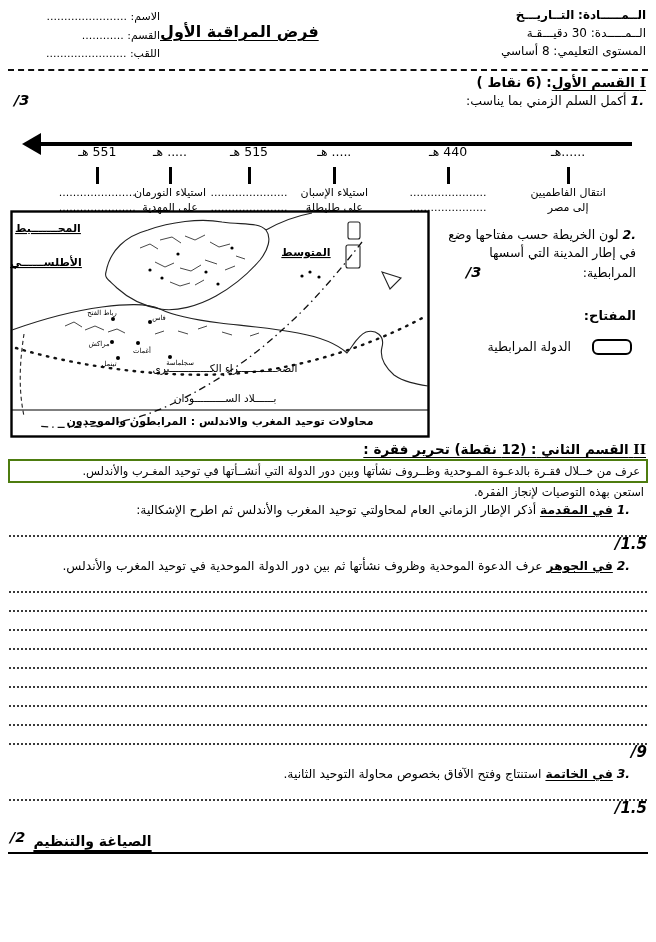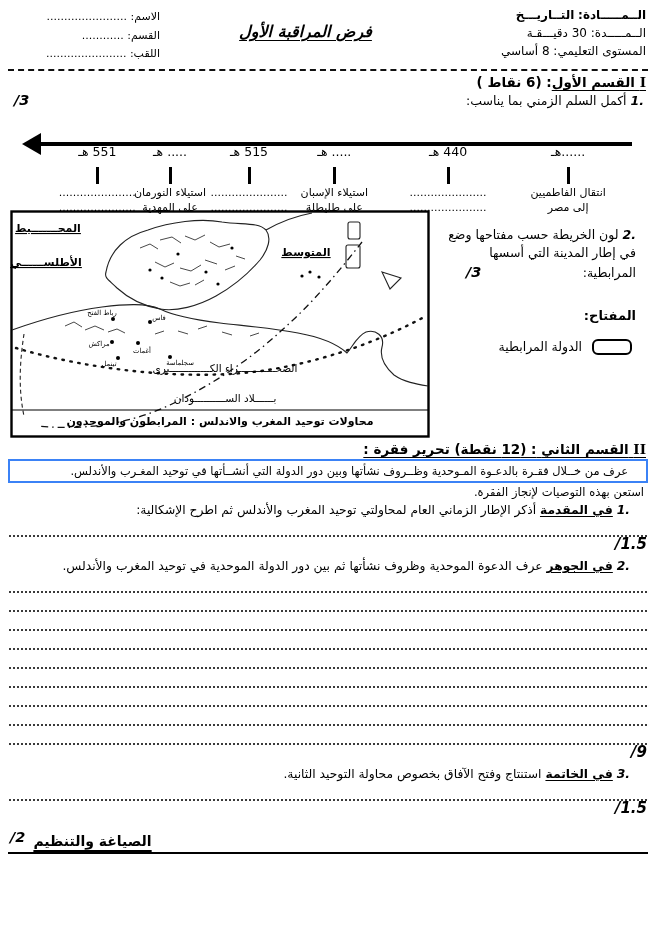--- a/index.html
+++ b/index.html
@@ -4,21 +4,21 @@
 <style>
   * { box-sizing: border-box; margin: 0; padding: 0; }
   html,body { width:656px; height:942px; background:#fff; color:#000;
     font-family:"DejaVu Sans", sans-serif; font-size:12px; direction:rtl; overflow:hidden; }
   .page { width:656px; height:942px; padding:4px 8px 0; position:relative; }
 
   
   .header { display:flex; align-items:flex-start; padding:2px 2px 0; }
   .hdr-meta { width:195px; line-height:1.5; }
   .hdr-meta .m-row b { font-size:12px; }
-  .hdr-title { flex:1; text-align:center; padding-top:16px;font-style:italic; }
+  .hdr-title { flex:1; text-align:left; padding-top:16px; }
   .hdr-title span { font-weight:bold; font-size:16px; text-decoration:underline; text-underline-offset:3px; }
   .hdr-student { width:150px; line-height:1.7; font-size:11px; padding-top:2px; }
   .sep { border-bottom:2px dashed #111; margin:5px 0 3px; }
 
   
   .sec-head { margin:3px 2px 2px; font-size:13.5px; }
   .sec-head .u { font-weight:bold; text-decoration:underline; text-underline-offset:3px; }
   .sec-head .num-roman { font-weight:bold; font-family:"DejaVu Serif", serif; }
   .sec-rest { font-weight:bold; }
 
@@ -40,37 +40,37 @@
   .tl-col .tick { width:3px; height:17px; background:#000; margin:0 auto; }
   .tl-col .ev { font-size:11px; line-height:1.4; margin-top:1px; }
   .tl-c1 { left:88%; } .tl-c2 { left:69%; } .tl-c3 { left:51%; }
   .tl-c4 { left:37.5%; } .tl-c5 { left:25%; } .tl-c6 { left:13.5%; }
 
   
   .mapsec { display:flex; margin:2px 0 2px; }
   .map-right { width:218px; padding:16px 12px 0 2px; font-size:12.5px; line-height:1.45; }
   .q2-end { display:flex; justify-content:space-between; align-items:center; padding-left:34px; }
   .key-label { font-weight:bold; margin-top:24px; font-size:13px; }
-  .legend { display:flex; align-items:center; gap:10px; margin-top:12px; padding-right:4px; }
+  .legend { display:flex; align-items:center; gap:21px; margin-top:12px; padding-right:4px; }
   .legend-box { width:40px; height:16px; border:2px solid #000; border-radius:6px; background:#fff; }
   .map-box svg { display:block; }
   .map-box path, .map-box rect.isle { fill:none; stroke:#222; stroke-width:1.1; }
   .map-box .scrib { stroke:#333; stroke-width:0.9; }
   .map-box .dotline { stroke:#111; stroke-width:2.4; stroke-dasharray:1.5,6.5; stroke-linecap:round; }
   .map-box .dashdot { stroke:#111; stroke-width:1.3; stroke-dasharray:7,4,1.5,4; }
   .map-box text { fill:#000; }
   .map-box .sea { font-weight:bold; font-size:11px; }
   .map-box .geo { font-size:10.5px; }
   .map-box .city { font-size:6.8px; }
   .map-box circle { fill:#000; }
   .map-box .cap { font-weight:bold; font-size:11px; }
 
   
   .subject-label { font-weight:bold; font-style:italic; text-decoration:underline; text-underline-offset:2px; font-size:12.5px; margin:3px 2px 2px; }
-  .subject-box { border:2px solid #3b82f6; padding:3px 18px; font-size:11.4px; white-space:nowrap; overflow:hidden; margin:0 0 2px; }
+  .subject-box { border:2px solid #4d7c0f; padding:3px 6px; font-size:11.4px; white-space:nowrap; overflow:hidden; margin:0 0 2px; }
   .instruction { font-size:11.5px; padding-right:4px; margin-bottom:2px; }
   .step { font-size:12.3px; padding:2px 18px 1px 4px; }
   .step .lead { font-weight:bold; text-decoration:underline; text-underline-offset:2px; }
   .wline { height:19px; border-bottom:2px dotted #3a3a3a; margin:0 1px; }
   .score-line { display:flex; direction:ltr; align-items:flex-end; margin:0 1px; height:20px;flex-direction:column; }
   .score-line .score { font-size:15px; line-height:1; }
   .score-line .fill { flex:1; border-bottom:2px dotted #3a3a3a; height:19px; }
   .footer-row { display:flex; justify-content:flex-end; align-items:center; gap:8px; margin:4px 2px 3px; }
   .footer-row .flabel { font-weight:bold; font-size:14px; text-decoration:underline; text-underline-offset:4px; text-decoration-thickness:2px;margin-top:8px; }
   .bottom-line { border-top:2px solid #000; margin:2px 0 0; }

